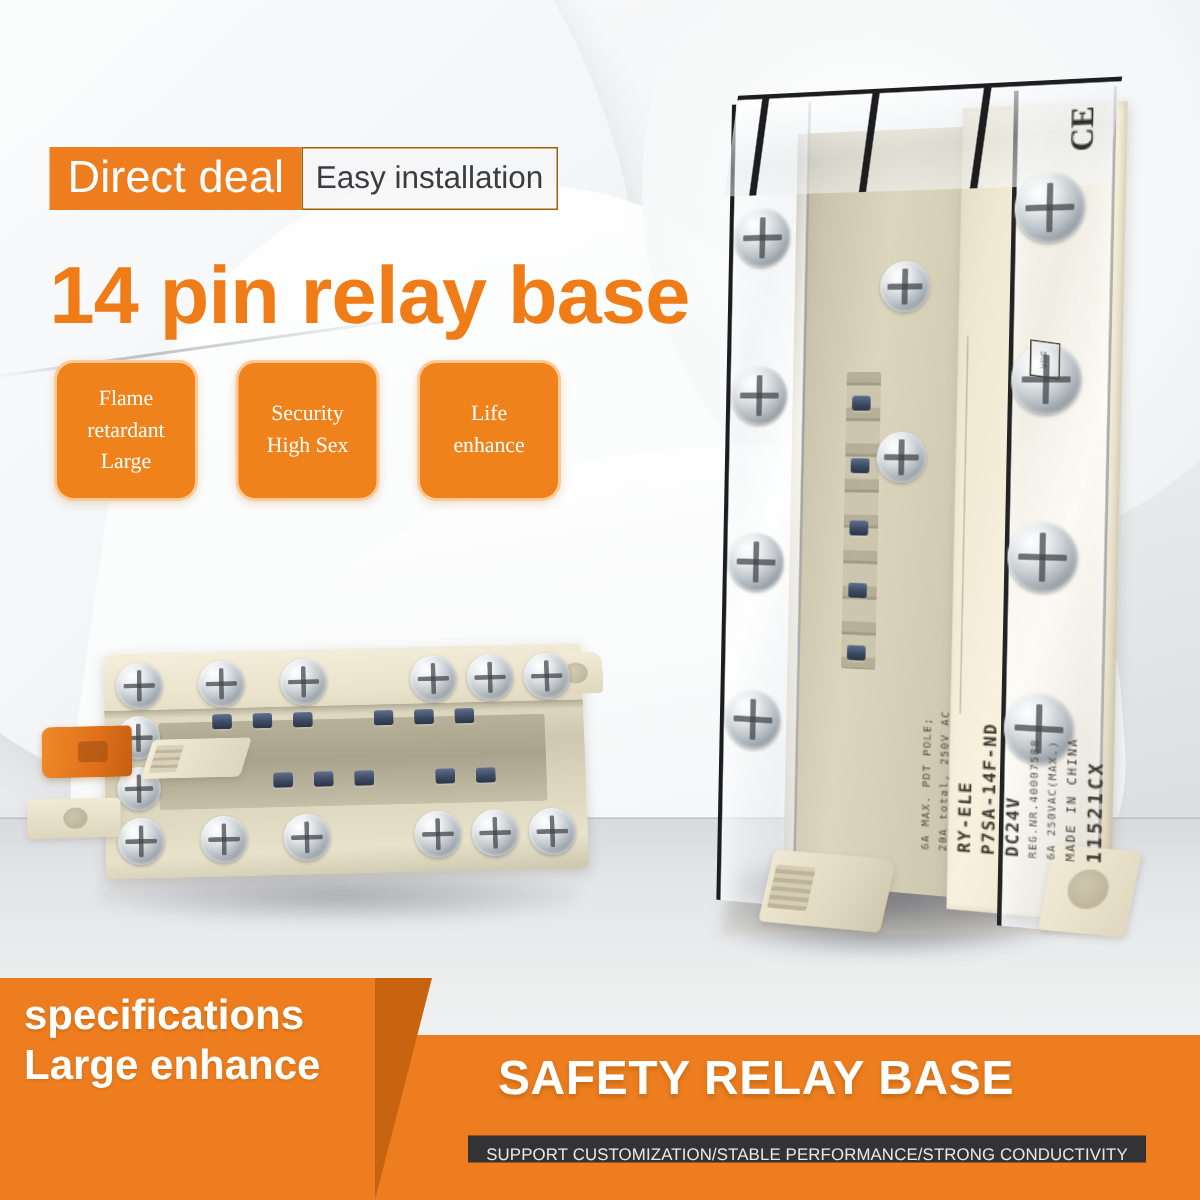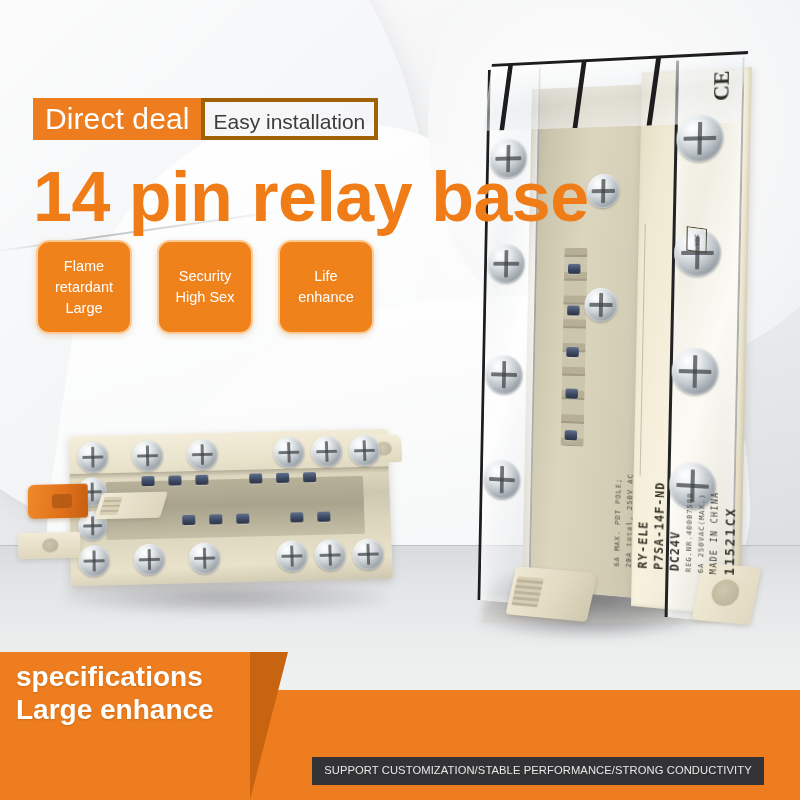--- a/index.html
+++ b/index.html
@@ -32,29 +32,29 @@
     transform:rotate(-8deg);}
   
   .floor{position:absolute;left:0;right:0;top:545px;height:255px;
     background:linear-gradient(180deg,#d9dadd 0%,#e3e4e7 14%,#eceded 40%,#f2f3f4 70%,#eceded 100%);}
   .floor-line{position:absolute;left:0;right:0;top:545px;height:1px;background:rgba(168,171,176,.55);}
 
   
   .tagrow{position:absolute;left:33px;top:98px;display:flex;align-items:stretch;height:42px;}
   .tag-orange{background:#ED7D1E;color:#fff;font-size:30px;line-height:42px;
     padding:0 11px 0 12px;letter-spacing:.1px;white-space:nowrap;}
-  .tag-outline{border:4px solid #a16207;background:rgba(245,245,246,.72);
+  .tag-outline{border:1px solid #a16207;background:rgba(245,245,246,.72);
     color:#3c3c3e;font-size:21px;line-height:40px;padding:0 9px;white-space:nowrap;}
 
   
   .headline{position:absolute;left:33px;top:166px;color:#F07C17;
-    font-size:70px;font-weight:bold;letter-spacing:-.5px;line-height:62px;white-space:nowrap;text-align:right;}
-
-  
-  .badges{position:absolute;left:36px;top:240px;display:flex;gap:25px;}
+    font-size:54px;font-weight:bold;letter-spacing:-.5px;line-height:62px;white-space:nowrap;text-align:right;}
+
+  
+  .badges{position:absolute;left:36px;top:240px;display:flex;gap:25px;font-family:Liberation Serif, serif;}
   .badge{width:92px;height:90px;border-radius:13px;background:#F0821C;
     border:2px solid rgba(255,215,170,.85);
     display:flex;flex-direction:column;align-items:center;justify-content:center;
     color:#fff;font-size:14.5px;line-height:21px;text-align:center;
     box-shadow:0 2px 6px rgba(175,120,45,.22);}
   .badge span{display:block;white-space:nowrap;}
 
   
   .main-prod{position:absolute;left:455px;top:48px;width:335px;height:600px;}
   .mp-shadow{position:absolute;left:30px;top:520px;width:250px;height:70px;
@@ -174,21 +174,21 @@
   .blk-left-txt{position:absolute;left:16px;top:660px;width:240px;z-index:7;
     color:#fff;font-size:28px;font-weight:bold;line-height:33px;
     text-shadow:0 1px 2px rgba(140,80,15,.35);}
   .blk-left-txt span{display:block;white-space:nowrap;}
 
   
   .bar-bottom{position:absolute;left:208px;right:0;top:690px;height:110px;background:#ED7D1E;z-index:5;}
   .bar-title{position:absolute;left:208px;right:0;top:700px;z-index:6;text-align:center;
     color:#fff;font-size:32px;font-weight:bold;letter-spacing:.4px;
     text-shadow:0 2px 3px rgba(150,85,18,.45);}
-  .bar-sub{position:absolute;left:312px;top:757px;width:452px;height:28px;z-index:6;
+  .bar-sub{position:absolute;left:312px;top:757px;width:452px;height:18px;z-index:6;
     background:#333335;color:#e8e8e9;font-size:11.2px;line-height:26px;text-align:center;
     letter-spacing:.1px;white-space:nowrap;}
 </style>
 </head>
 <body>
 
 <div id="stage">
 
   <div class="bg-base"></div>
   <div class="bg-curve curve-a"></div>
@@ -334,15 +334,16 @@
     </div>
   </div>
 
   <div class="bar-bottom"></div>
   <div class="blk-left"></div>
   <div class="blk-left-bevel"></div>
   <div class="blk-left-txt">
     <span>specifications</span>
     <span>Large enhance</span>
   </div>
+  <div class="bar-title">SAFETY RELAY BASE</div>
   <div class="bar-sub">SUPPORT CUSTOMIZATION/STABLE PERFORMANCE/STRONG CONDUCTIVITY</div>
 
 </div>
 
 </body></html>

